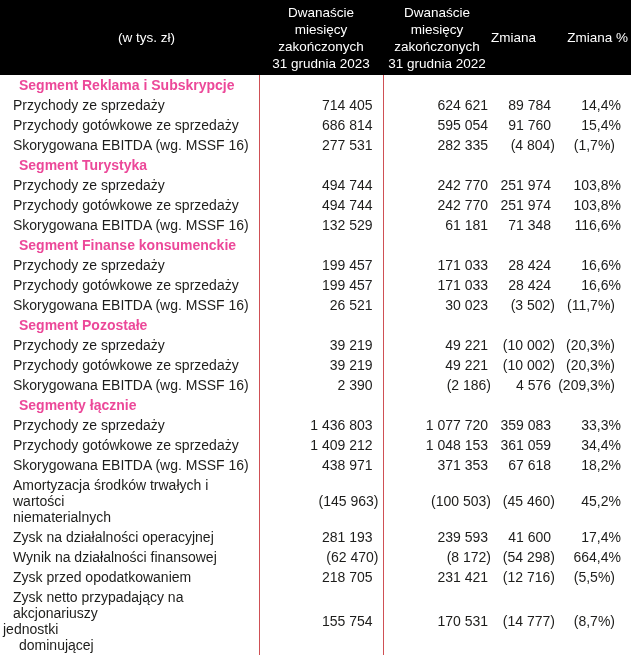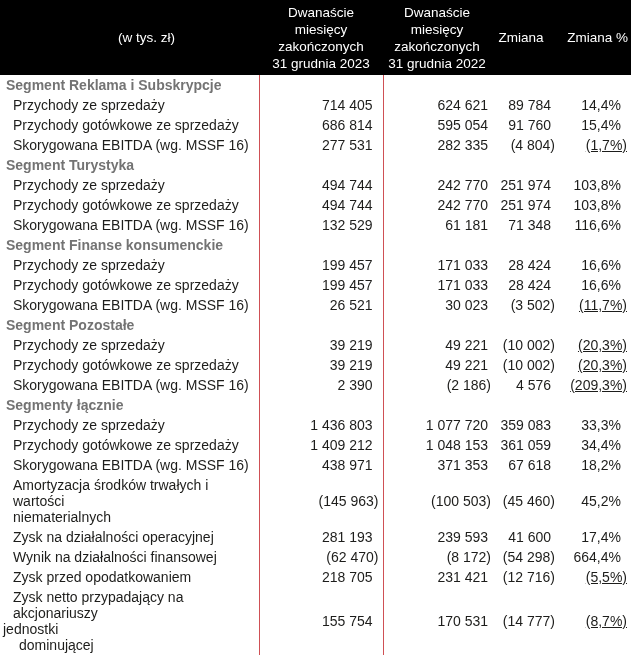--- a/index.html
+++ b/index.html
@@ -33,34 +33,34 @@
     font-size: 13.5px;
     vertical-align: middle;
     padding: 0;
   }
   th.c-2023, th.c-2022 {
     white-space: pre-line;
     text-align: center;
     line-height: 17px;
   }
   th.c-label { text-align: center; padding-left: 34px; }
-  th.c-change { text-align: center; padding-right: 4px; }
+  th.c-change { text-align: left; padding-right: 4px; }
   th.c-pct    { text-align: right; padding-right: 3px; }
 
   
   tbody td {
     font-size: 14px;
     line-height: 20px;
     padding: 0;
     vertical-align: middle;
   }
   tr.section td.c-label {
     font-weight: bold;
-    color: #737373;
-    padding-left: 6px;
+    color: #ec4899;
+    padding-left: 19px;
     white-space: nowrap;
   }
   tr.data td.c-label { padding-left: 13px; }
   td.c-label.multi {
     white-space: pre-line;
     line-height: 16px;
     padding-top: 2px;
     padding-bottom: 2px;
   }
   td.c-label.lines { padding-left: 0 !important; padding-top: 2px; padding-bottom: 2px; }
@@ -75,21 +75,21 @@
   }
 
   
   tbody td.c-2023 { padding-right: 10px; }
   tbody td.c-2023.paren { padding-right: 4px; }
   tbody td.c-2022 { padding-right: 3px; text-align: right; }
   tbody td.c-2022.paren { padding-right: 0; }
   tbody td.c-change { padding-right: 4px; }
   tbody td.c-change.paren { padding-right: 0; }
   tbody td.c-pct { padding-right: 10px; }
-  tbody td.c-pct.paren { padding-right: 4px; text-decoration: underline; }
+  tbody td.c-pct.paren { padding-right: 16px; }
 </style>
 </head>
 <body>
 
 <table class="fin">
   <colgroup>
     <col class="w-label">
     <col class="w-2023">
     <col class="w-2022">
     <col class="w-change">

